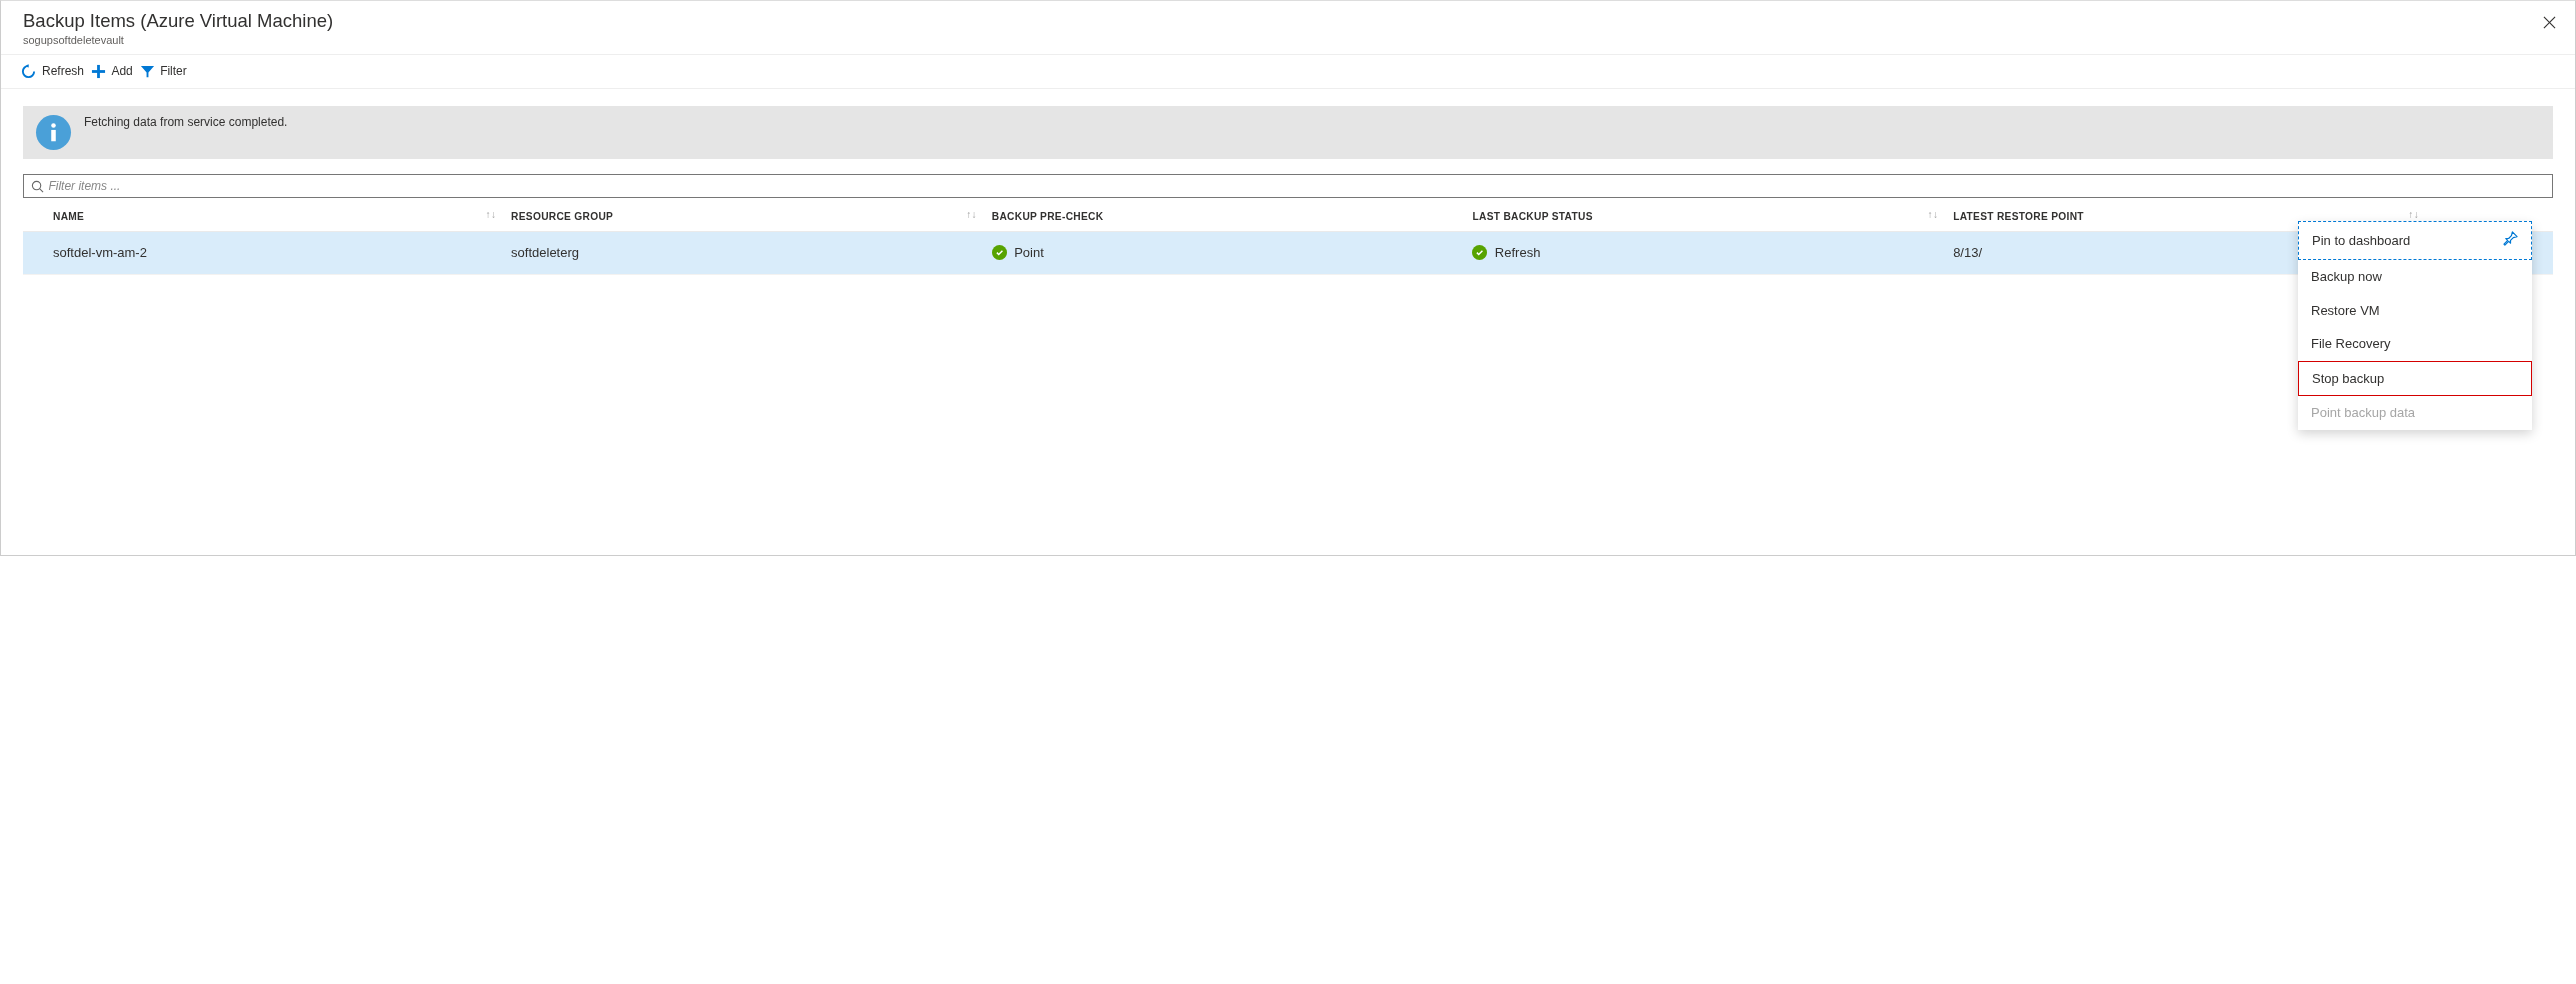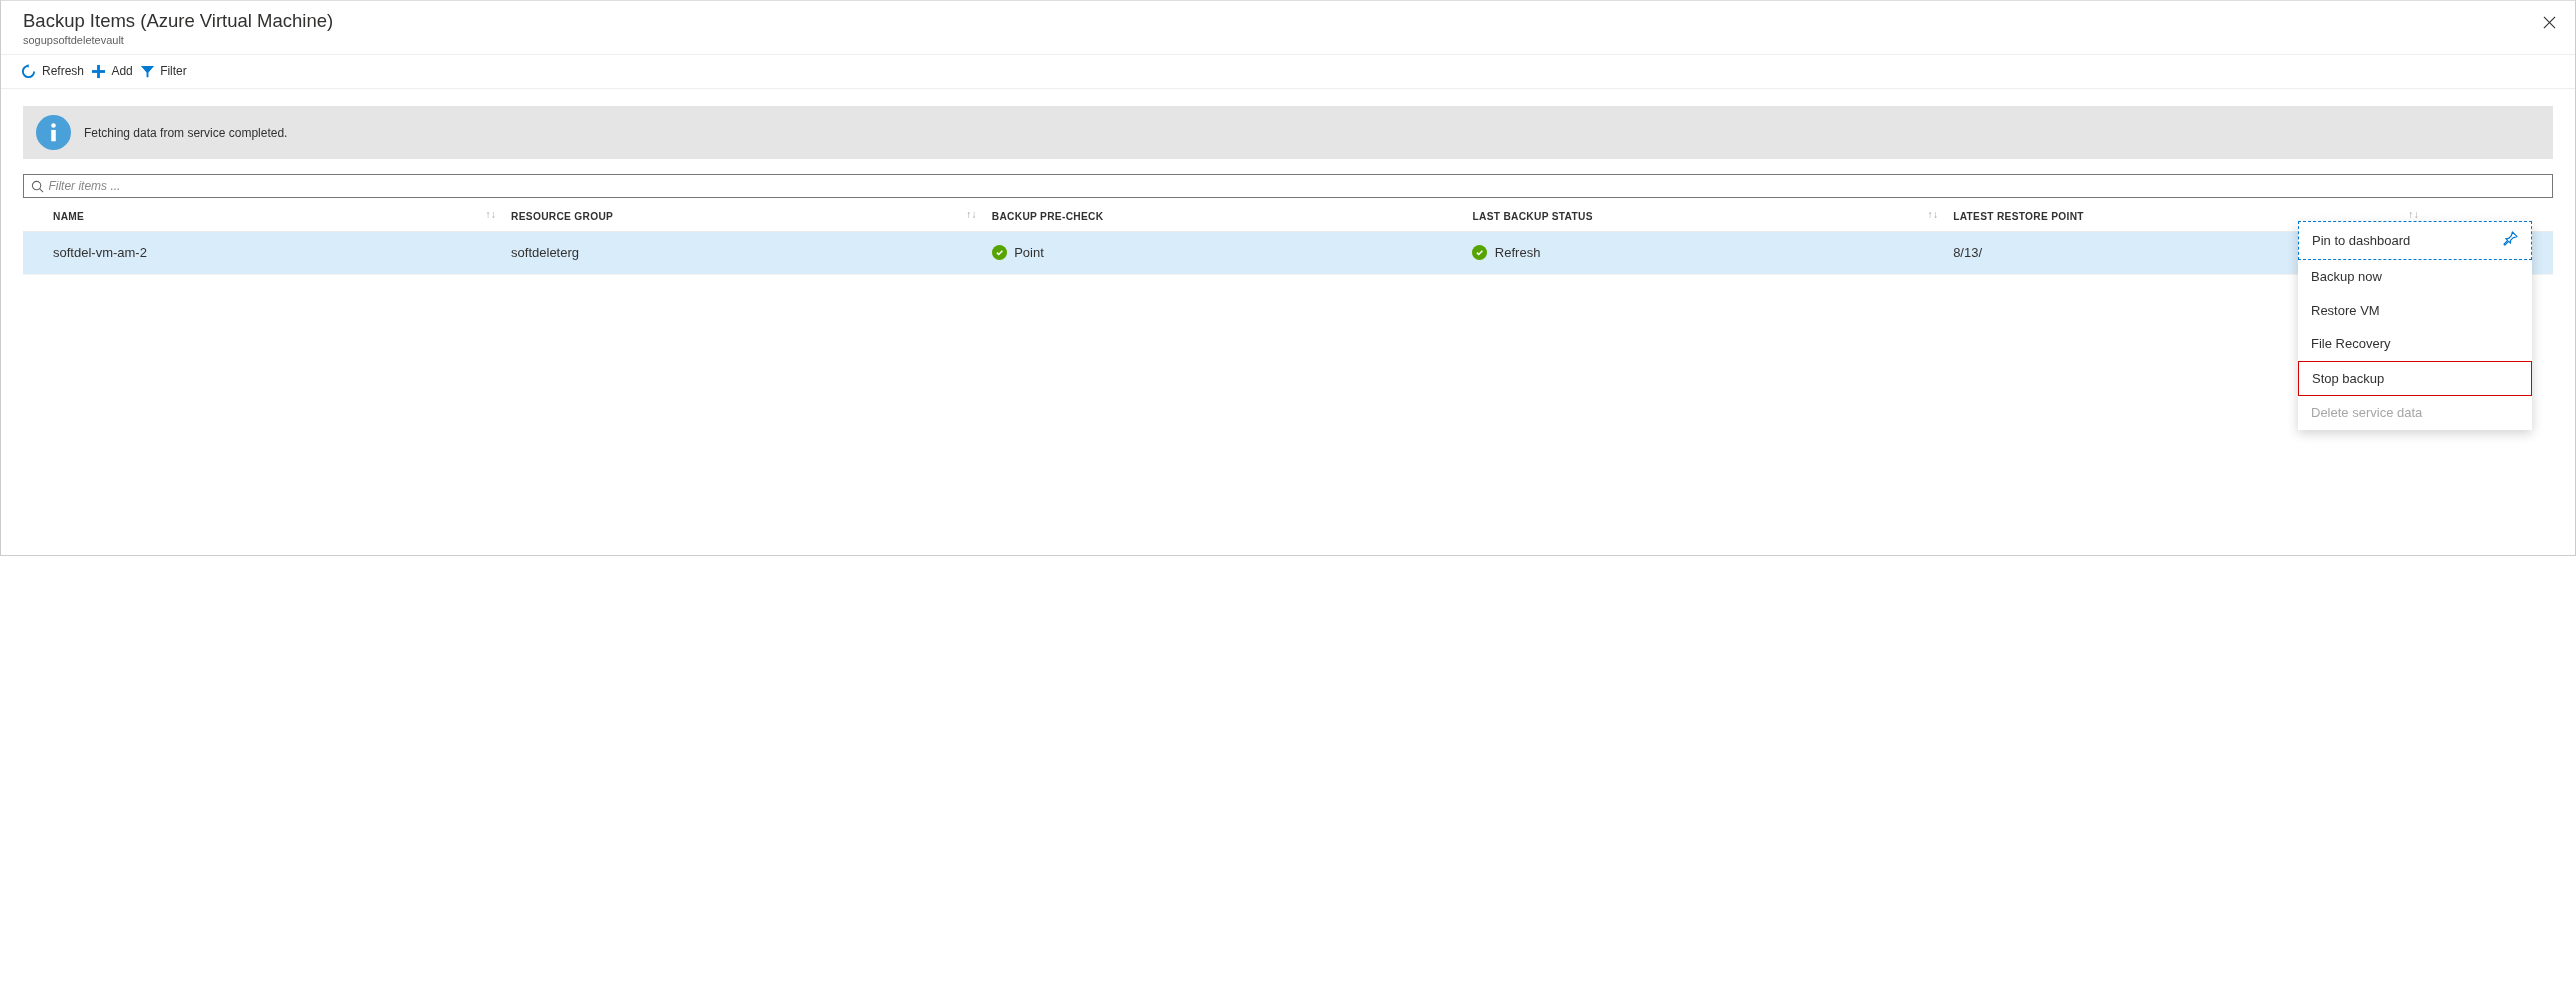--- a/index.html
+++ b/index.html
@@ -65,21 +65,20 @@
     display: flex;
     align-items: center;
   }
   .content {
     padding: 16.7px 22px;
     position: relative;
   }
   .info-banner {
     background: #e5e5e5;
     display: flex;
-    align-items: center;
     padding: 9.3px 13px;
     gap: 13px;
     margin-bottom: 15px;
   }
   .info-icon-circle {
     width: 35px;
     height: 35px;
     border-radius: 50%;
     background: #4aa0d8;
     display: flex;
@@ -333,19 +332,19 @@
       <div class="context-menu-item">
         <span>Restore VM</span>
       </div>
       <div class="context-menu-item">
         <span>File Recovery</span>
       </div>
       <div class="context-menu-item highlighted">
         <span>Stop backup</span>
       </div>
       <div class="context-menu-item disabled">
-        <span>Delete service data</span>
+        <span>Point backup data</span>
       </div>
     </div>
 
   </div>
 </div>
 
 
 </body></html>

